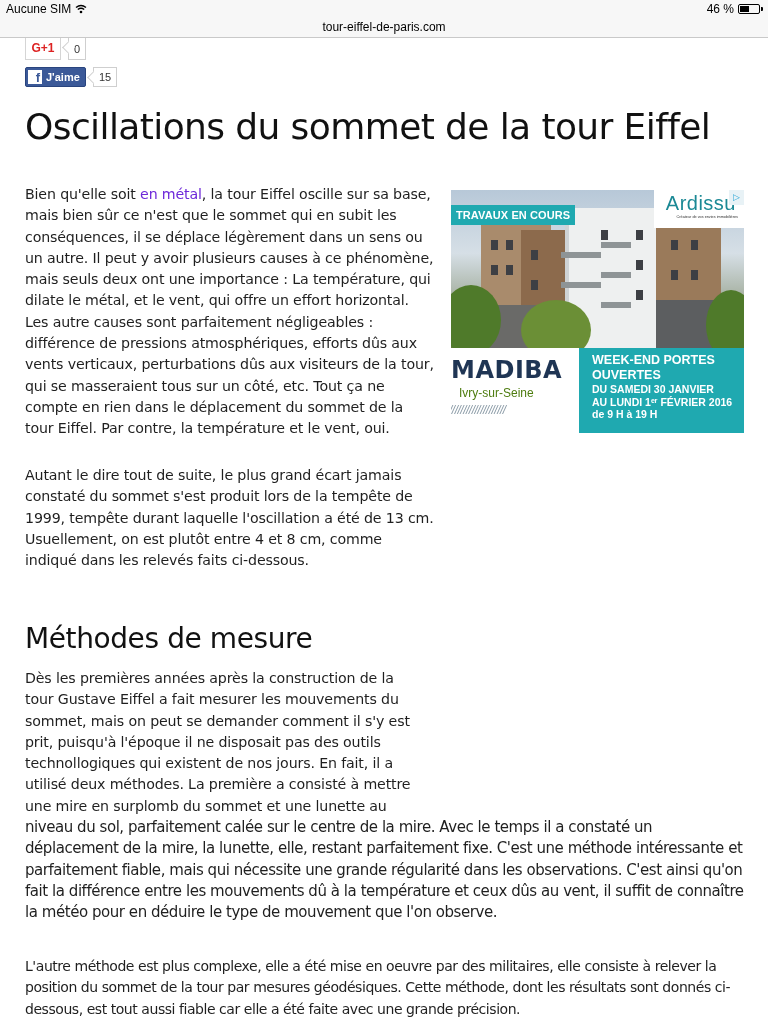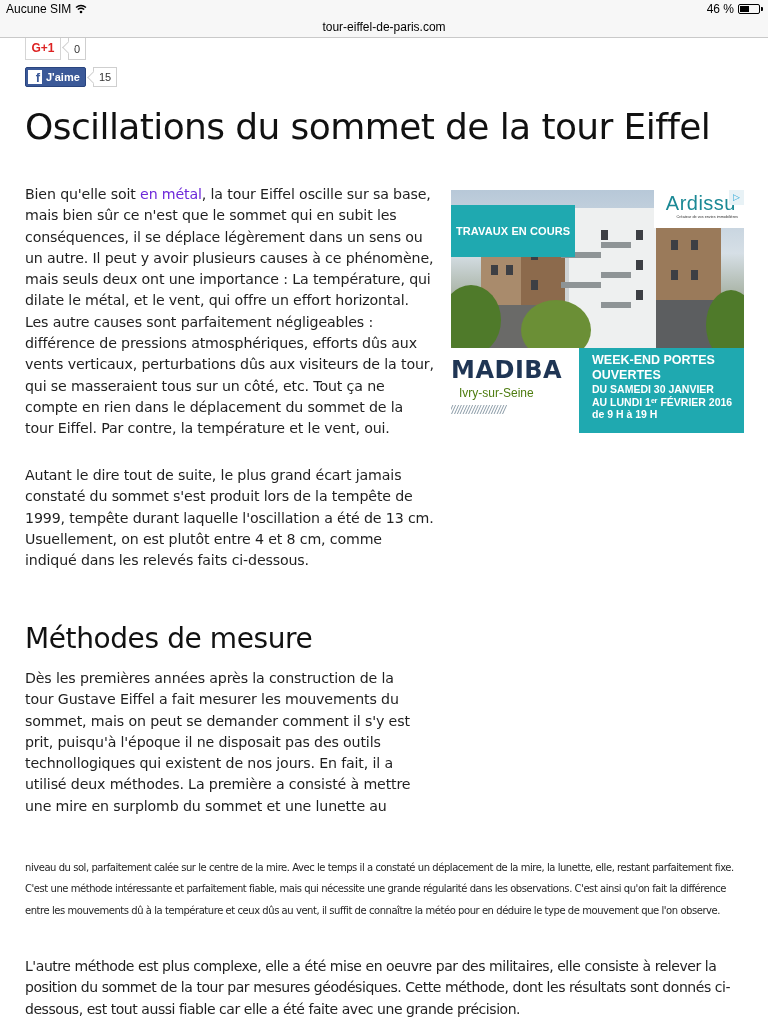--- a/index.html
+++ b/index.html
@@ -26,37 +26,37 @@
   .fcount { left: 93px; top: 67px; }
 
   
   h1.title { position: absolute; left: 25px; top: 106px; font-family: "DejaVu Sans", sans-serif; font-weight: normal; font-size: 36px; letter-spacing: -0.6px; color: #111; white-space: nowrap; }
   .para { position: absolute; left: 25px; font-size: 14.2px; line-height: 21.3px; color: #1f1f1f; letter-spacing: -0.15px; }
   .para a { color: #6d28d9; text-decoration: none; }
   .p1 { top: 184px; width: 410px; }
   .p2 { top: 465px; width: 410px; }
   h2.subtitle { position: absolute; left: 25px; top: 622px; font-family: "DejaVu Sans", sans-serif; font-weight: normal; font-size: 28px; letter-spacing: -0.4px; color: #111; }
   .p3 { top: 668px; width: 400px; }
-  .p3-wide { top: 817px; width: 720px; letter-spacing: -0.45px; font-size: 10px; margin-top: 40px; }
+  .p3-wide { top: 817px; width: 720px; letter-spacing: -0.45px; font-size: 15px; }
   .p4 { top: 932px; width: 720px; letter-spacing: -0.45px; font-size: 14px; margin-top: 24px; }
 
   
   .ad { position: absolute; left: 451px; top: 190px; width: 293px; height: 243px; overflow: hidden; background: #fff; }
   .ad-photo { position: absolute; left: 0; top: 0; width: 293px; height: 158px; background: linear-gradient(180deg, #b7c8d8 0%, #d6dfe6 40%, #9aa590 75%, #5f7a3b 100%); overflow: hidden; }
   .bld { position: absolute; }
   .bld-brick1 { left: 30px; top: 28px; width: 70px; height: 130px; background: #a98b6c; }
   .bld-brick2 { left: 70px; top: 40px; width: 45px; height: 118px; background: #8c6a4c; }
   .bld-white { left: 118px; top: 18px; width: 90px; height: 140px; background: #eef0f0; box-shadow: -4px 0 0 #cfd3d5; }
   .bld-brick3 { left: 205px; top: 30px; width: 65px; height: 128px; background: #9a7a5a; }
   .bld-dark { left: 205px; top: 110px; width: 65px; height: 48px; background: #5c5e60; }
   .bld-dark2 { left: 30px; top: 115px; width: 85px; height: 43px; background: #6a6a68; }
   .win { position: absolute; width: 7px; height: 10px; background: #3d3f44; }
   .balcony { position: absolute; height: 6px; background: #8e9496; }
   .tree { position: absolute; border-radius: 50%; background: #4f7a2a; }
-  .ad-tag { position: absolute; left: 0; top: 15px; background: #1fa9b0; color: #fff; font-family: "Liberation Sans", sans-serif; font-weight: bold; font-size: 11px; padding: 20px 5px; letter-spacing: 0.1px; }
+  .ad-tag { position: absolute; left: 0; top: 15px; background: #1fa9b0; color: #fff; font-family: "Liberation Sans", sans-serif; font-weight: bold; font-size: 11px; padding: 4px 5px; letter-spacing: 0.1px; }
   .ad-logo-box { position: absolute; right: 0; top: 0; width: 90px; height: 38px; background: #fff; }
   .ad-logo { position: absolute; right: 8px; top: 2px; font-family: "Liberation Sans", sans-serif; font-size: 20px; color: #1b8995; letter-spacing: 0.5px; }
   .ad-logo-sub { position: absolute; right: 6px; top: 25px; font-size: 3.8px; color: #333; font-family: "Liberation Sans", sans-serif; }
   .ad-choice { position: absolute; right: 0; top: 0; width: 15px; height: 15px; background: #e8f2f6; color: #2aa6d6; font-size: 9px; line-height: 15px; text-align: center; }
   .ad-bottom-left { position: absolute; left: 0; top: 158px; width: 128px; height: 85px; background: #fff; }
   .madiba { position: absolute; left: 0; top: 8px; font-family: "DejaVu Sans", sans-serif; font-weight: bold; font-size: 24px; color: #1f3554; letter-spacing: 0.5px; }
   .madiba-city { position: absolute; left: 8px; top: 38px; font-family: "Liberation Sans", sans-serif; font-size: 12px; color: #4d7c0f; }
   .slashes { position: absolute; left: -2px; top: 55px; font-family: "Liberation Sans", sans-serif; font-size: 12px; color: #8a9aa6; letter-spacing: -0.5px; font-style: italic; }
   .ad-bottom-right { position: absolute; left: 128px; top: 158px; width: 165px; height: 85px; background: #1fa9b0; color: #fff; font-family: "Liberation Sans", sans-serif; padding: 5px 8px 0 13px; }
   .ad-h { font-weight: bold; font-size: 12.5px; line-height: 15px; }

